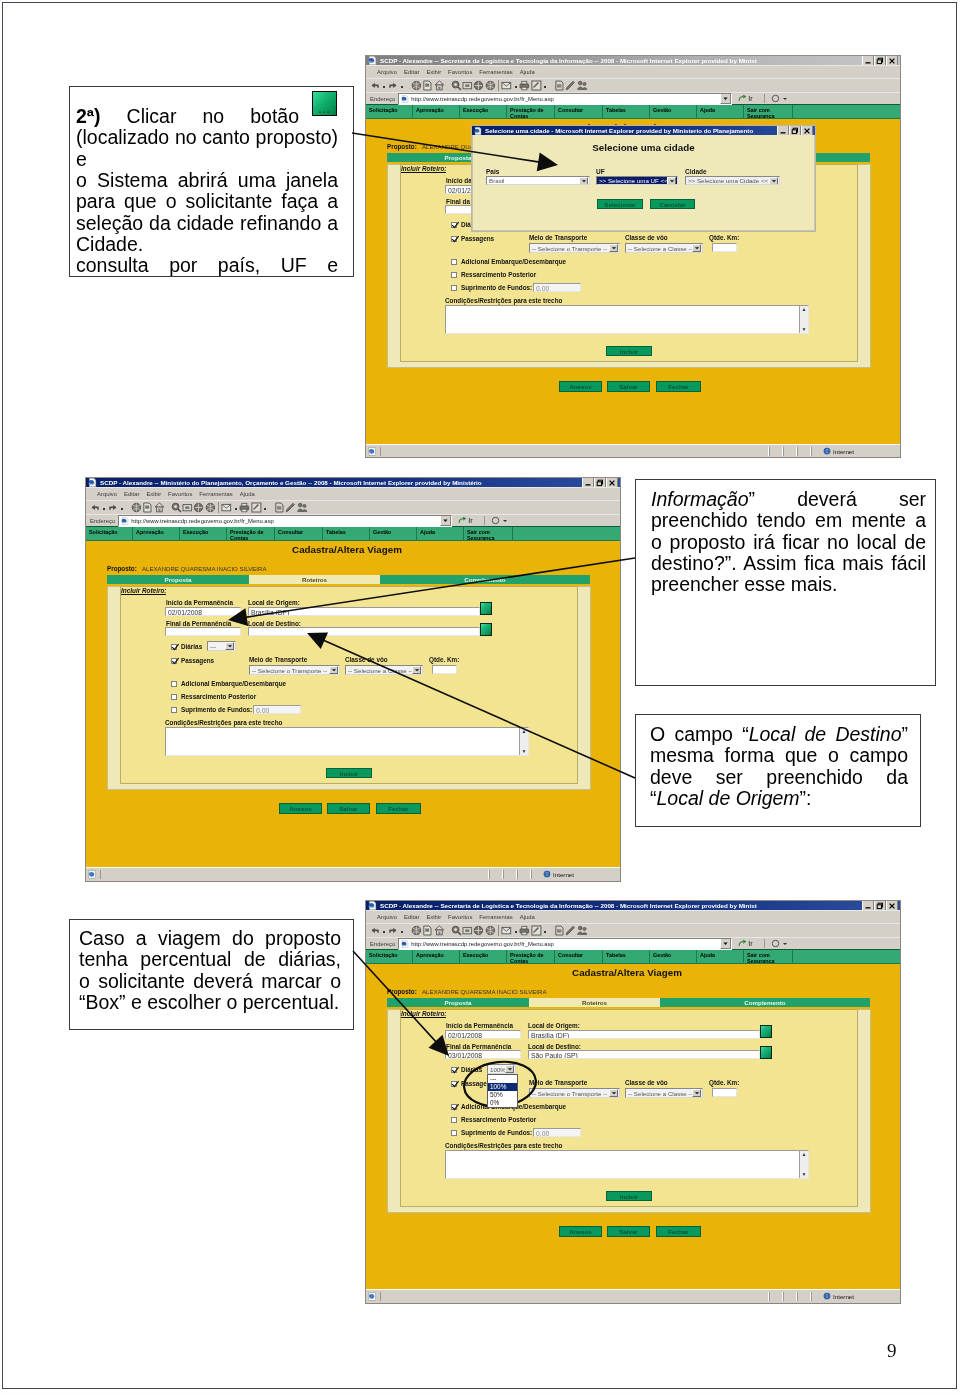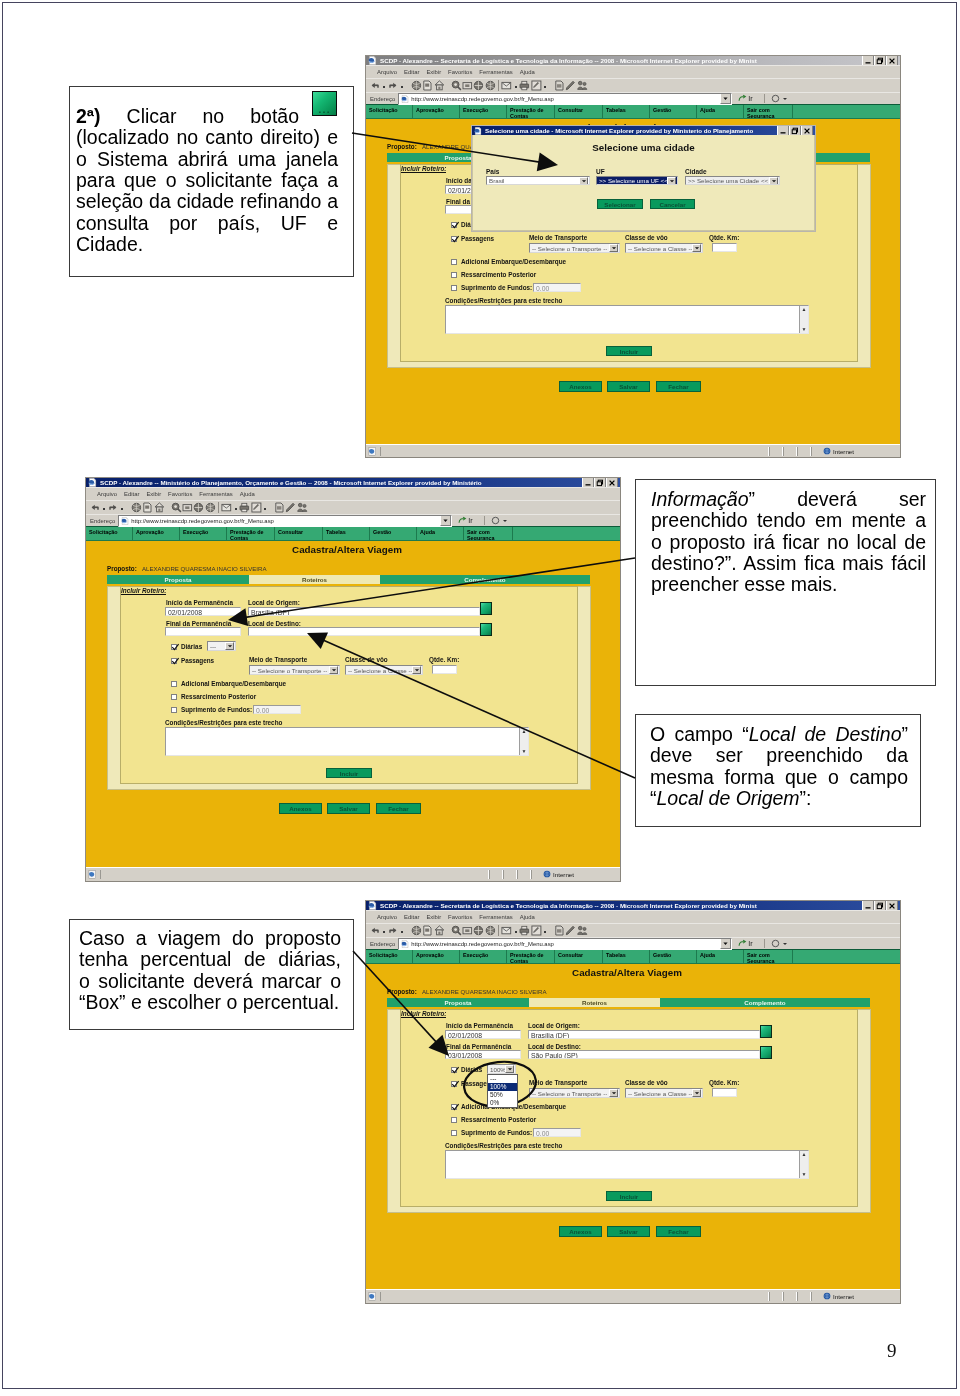--- a/index.html
+++ b/index.html
@@ -79,47 +79,47 @@
 #pageno{position:absolute;font-family:"Liberation Serif",serif;font-size:19px;color:#111;}
 </style>
 </head>
 <body>
 
 <div id="page">
 
   <div class="callout" style="left:66px;top:83px;width:285px;height:191px;padding:19px 15px 0 6px;">
     <p>
         <span class="ln l1"><b>2ª)</b> Clicar no botão</span>
-        <span class="ln">(localizado no canto direito) e</span>
+        <span class="ln">(localizado no canto proposto) e</span>
         <span class="ln">o Sistema abrirá uma janela</span>
         <span class="ln">para que o solicitante faça a</span>
         <span class="ln">seleção da cidade refinando a</span>
+        <span class="ln lastln">Cidade.</span>
         <span class="ln">consulta por país, UF e</span>
-        <span class="ln lastln">Cidade.</span>
       </p>
     <span class="gbtn-ico" style="position:absolute;left:242px;top:4px;width:25px;height:25px;">
       <span class="gbtn-ico-inner">…</span>
     </span>
   </div>
 
   <div class="callout" style="left:632px;top:476px;width:301px;height:207px;padding:9px 9px 0 15px;">
     <p>
         <span class="ln"><i>Informação</i>” deverá ser</span>
         <span class="ln">preenchido tendo em mente a</span>
         <span class="ln">o proposto irá ficar no local de</span>
         <span class="ln">destino?”. Assim fica mais fácil</span>
         <span class="ln lastln">preencher esse mais.</span>
       </p>
   </div>
 
   <div class="callout" style="left:632px;top:711px;width:286px;height:113px;padding:9px 12px 0 14px;">
     <p>
         <span class="ln">O campo “<i>Local de Destino</i>”</span>
+        <span class="ln">mesma forma que o campo</span>
         <span class="ln">deve ser preenchido da</span>
-        <span class="ln">mesma forma que o campo</span>
         <span class="ln lastln">“<i>Local de Origem</i>”:</span>
       </p>
   </div>
 
   <div class="callout" style="left:66px;top:916px;width:285px;height:111px;padding:8px 12px 0 9px;">
     <p>
         <span class="ln">Caso a viagem do proposto</span>
         <span class="ln">tenha percentual de diárias,</span>
         <span class="ln">o solicitante deverá marcar o</span>
         <span class="ln lastln">“Box” e escolher o percentual.</span>

